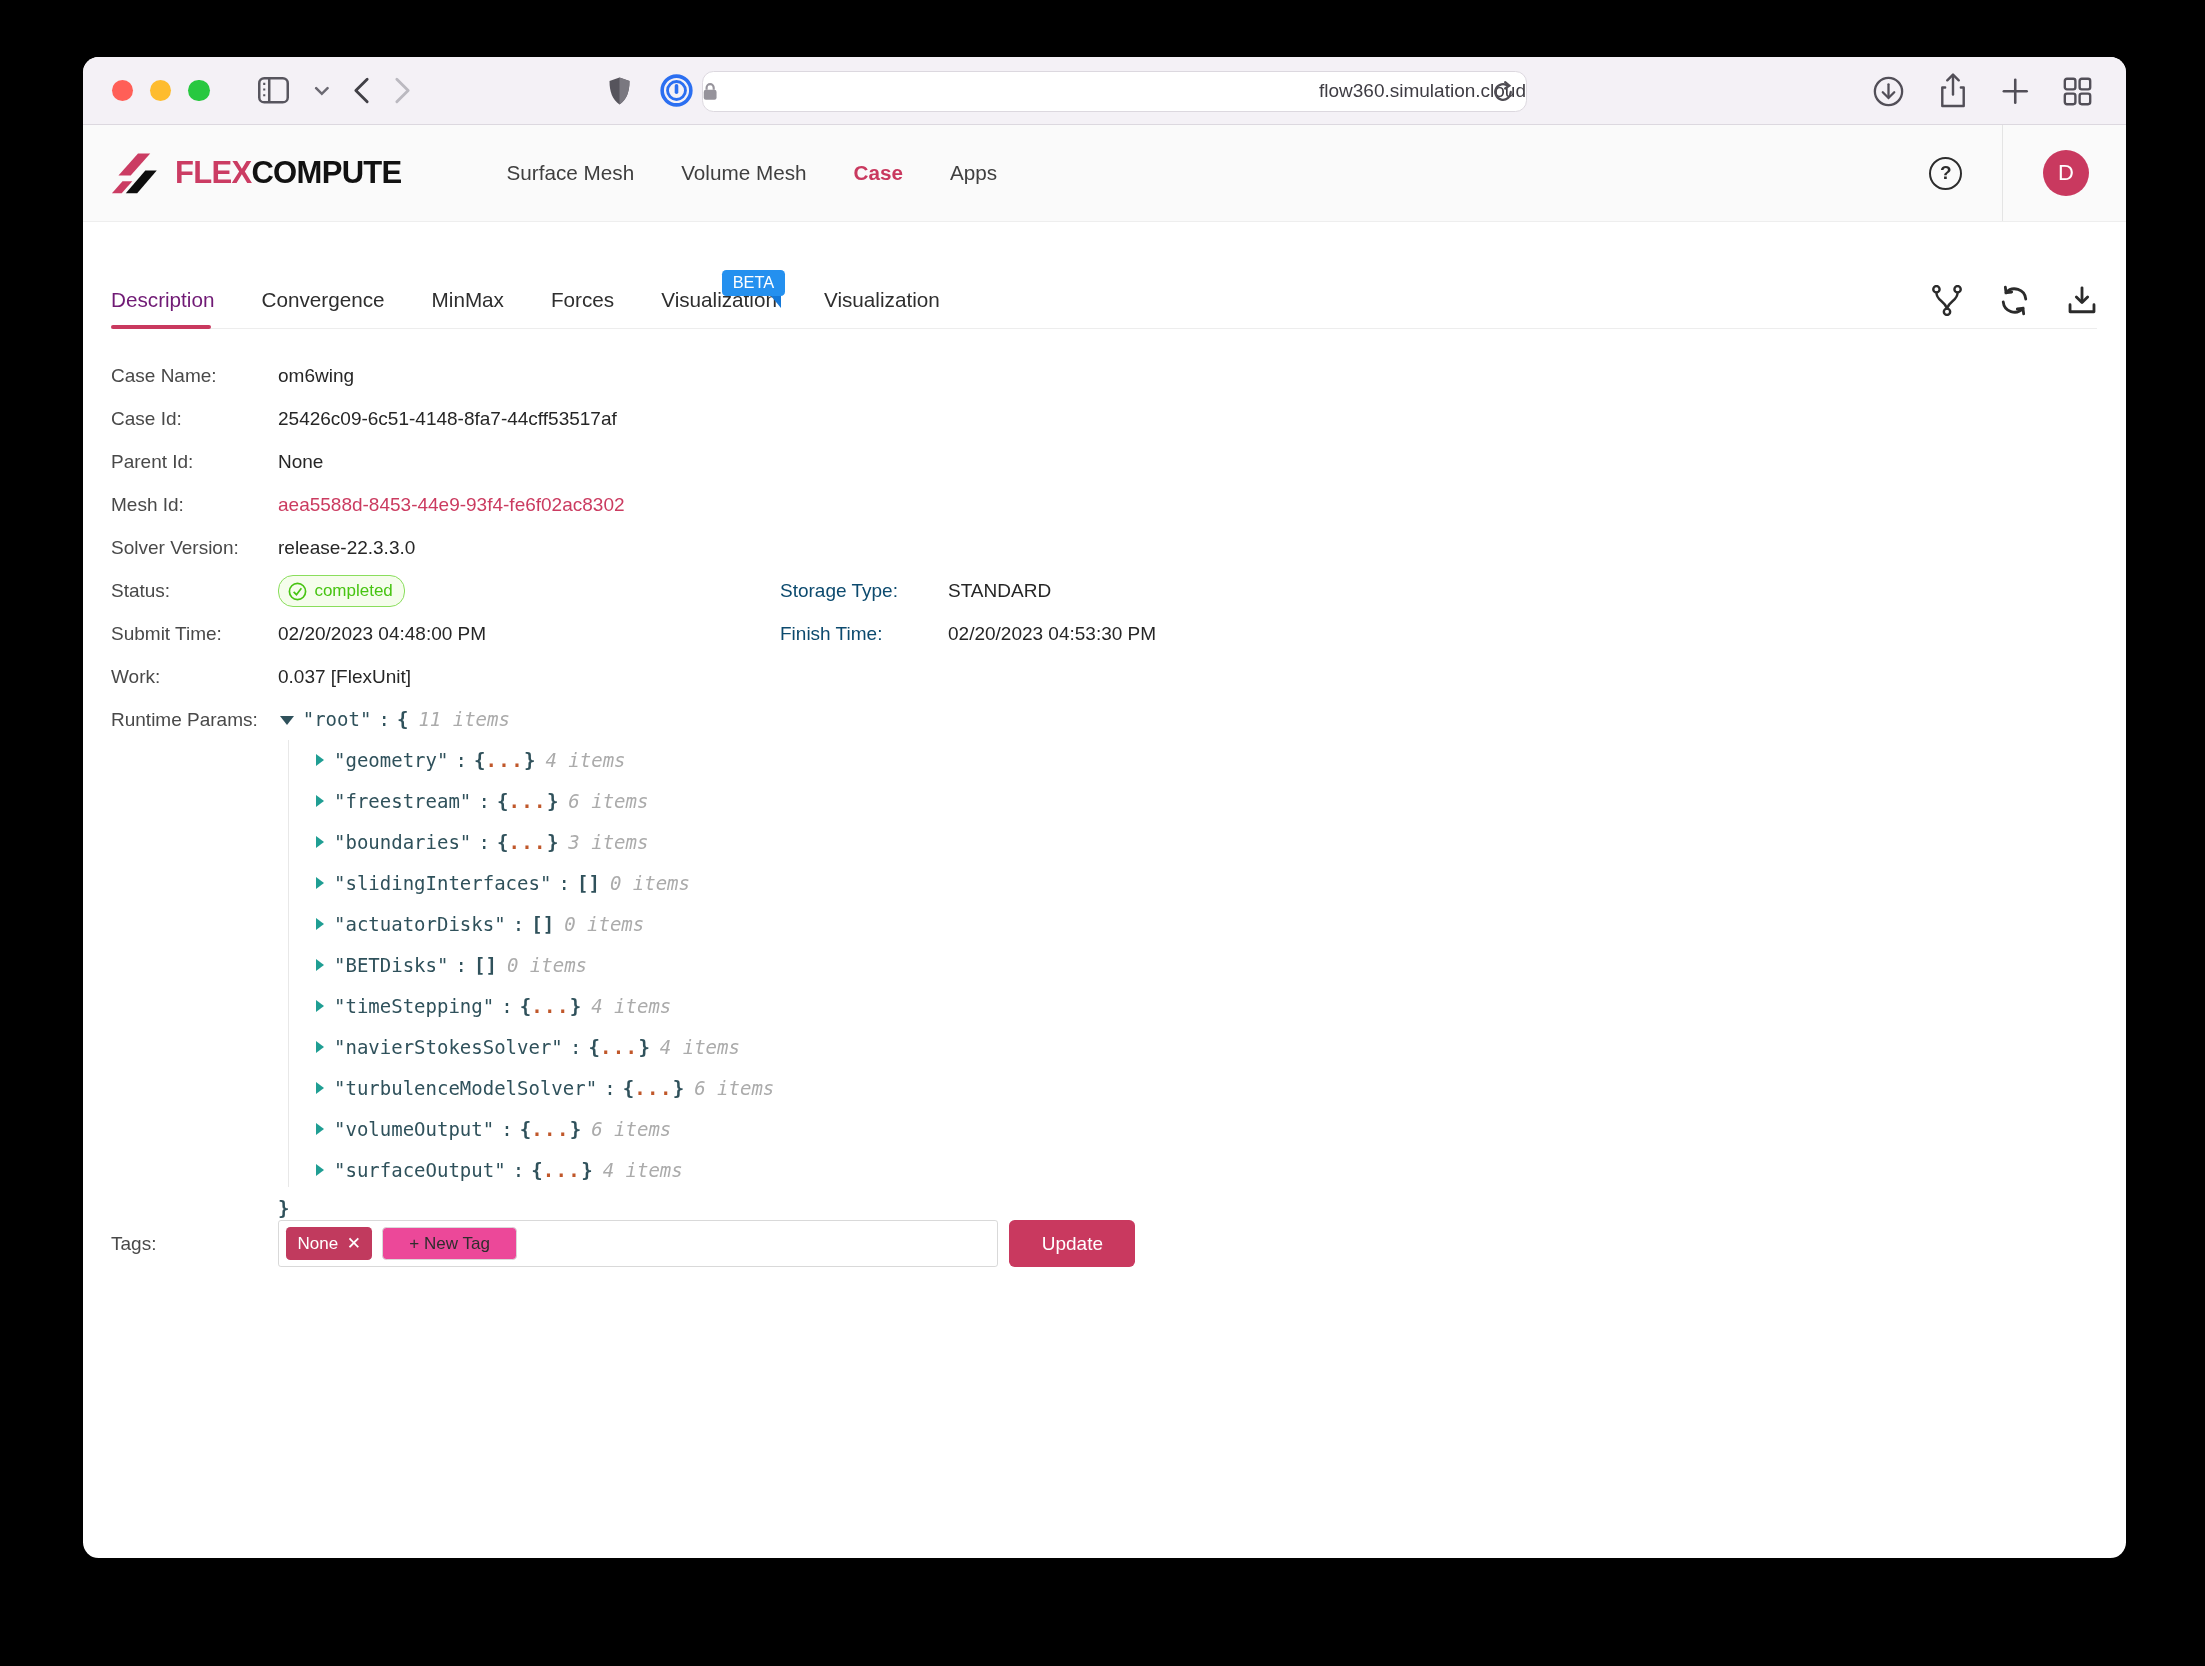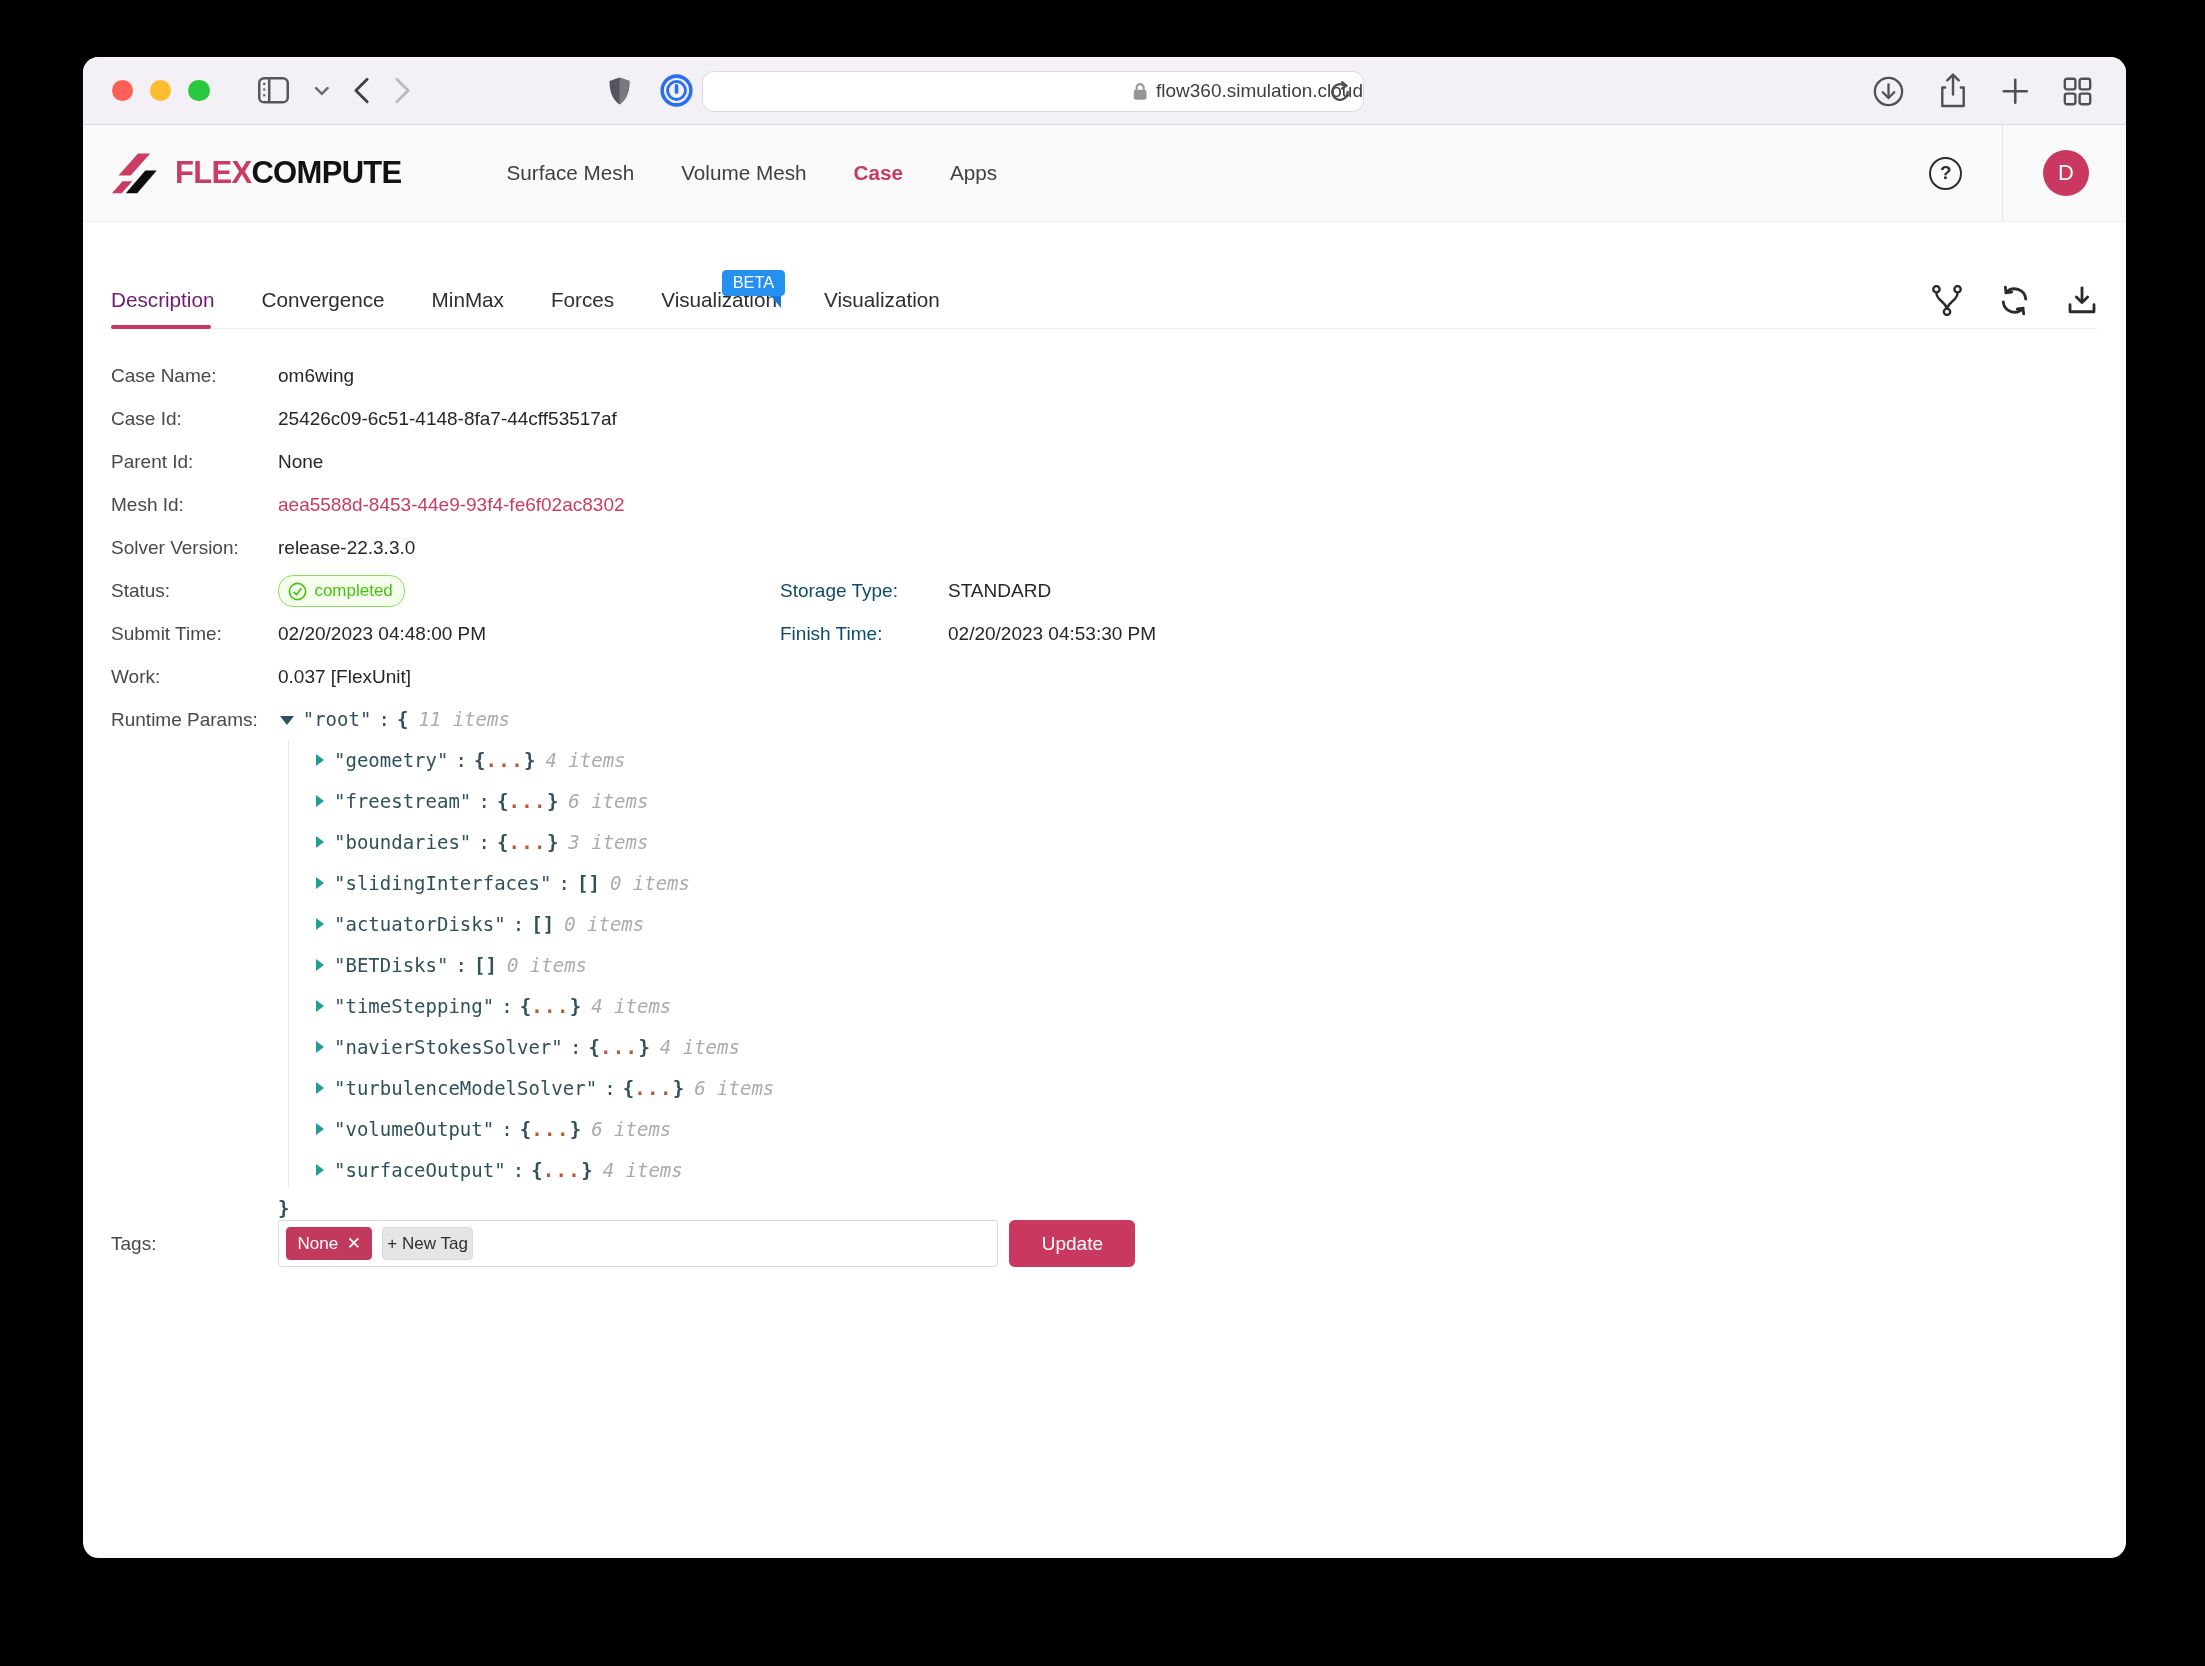--- a/index.html
+++ b/index.html
@@ -9,23 +9,23 @@
             background:#fff; border-radius:15.7px; overflow:hidden; }
 
   
   .chrome { height:68px; background:#f4f1f6; border-bottom:0.7px solid #dcd8df;
             display:flex; align-items:center; position:relative; }
   .lights { display:flex; gap:17px; margin-left:28.5px; }
   .light { width:21.4px; height:21.4px; border-radius:50%; }
   .l-red{background:#ff5f57;} .l-yellow{background:#febc2e;} .l-green{background:#28c840;}
   .chrome-group { display:flex; align-items:center; gap:24px; margin-left:47px; color:#57555e; }
   .cicon { display:inline-flex; align-items:center; justify-content:center; }
-  .urlbar { position:absolute; left:619px; top:13.5px; width:662px; height:41px;
+  .urlbar { position:absolute; left:619px; top:13.5px; width:825px; height:41px;
             background:#fff; border:0.7px solid #dcd8df; border-radius:11.4px;
-            display:flex; align-items:center; justify-content:flex-end; gap:8.6px;
+            display:flex; align-items:center; justify-content:space-between; gap:8.6px;
             font-size:19px; color:#3e3c43; }
   .urlbar .reload { position:absolute; right:11.4px; top:7.8px; color:#4f4d54; }
   .chrome-right { position:absolute; right:33px; top:0; height:68px; display:flex; align-items:center; gap:33px; color:#524f58; }
 
   
   .appheader { height:97px; background:#fafafa; border-bottom:0.7px solid #eeeeee;
                display:flex; align-items:center; padding-left:28px; }
   .logo { display:flex; align-items:center; gap:10px; }
   .logo-text { font-size:31px; font-weight:800; letter-spacing:-0.7px; color:#121212; }
   .logo-text .flex { color:#cb3c63; }
@@ -86,22 +86,22 @@
   .tchildren { padding-left:38px; }
   .tguide { position:absolute; left:10px; top:41px; height:447px; width:1.4px; background:#e8e8e8; }
   .tclose { height:34px; display:flex; align-items:center; font-weight:bold; }
 
   
   .tagsrow { display:flex; align-items:center; margin-top:-4.3px; font-size:19px; }
   .tagbox { width:720px; height:47px; border:0.7px solid #d9d9d9; border-radius:2.9px; background:#fff;
             display:flex; align-items:center; gap:10px; padding-left:7.1px; }
   .tag { background:#c13a5e; color:#fff; font-size:17px; height:33px; border-radius:4.3px;
          display:inline-flex; align-items:center; gap:8.6px; padding:0 11.4px; }
-  .newtag { background:#e5e5e5; border:0.7px solid #d9d9d9; color:#2e2e2e; font-size:17px;
-            height:33px; border-radius:4.3px; display:inline-flex; align-items:center; padding:0 4px; }
+  .newtag { background:#ec4899; border:0.7px solid #d9d9d9; color:#2e2e2e; font-size:17px;
+            height:33px; border-radius:4.3px; display:inline-flex; align-items:center; padding:0 26px; }
   .updatebtn { margin-left:11.4px; width:126px; height:47px; background:#c9395f; color:#fff;
                border:none; border-radius:5.7px; font-size:19px; font-family:"Liberation Sans",sans-serif; }
 
   svg { display:block; }
 </style>
 </head>
 <body>
 
 <div class="window">
 

